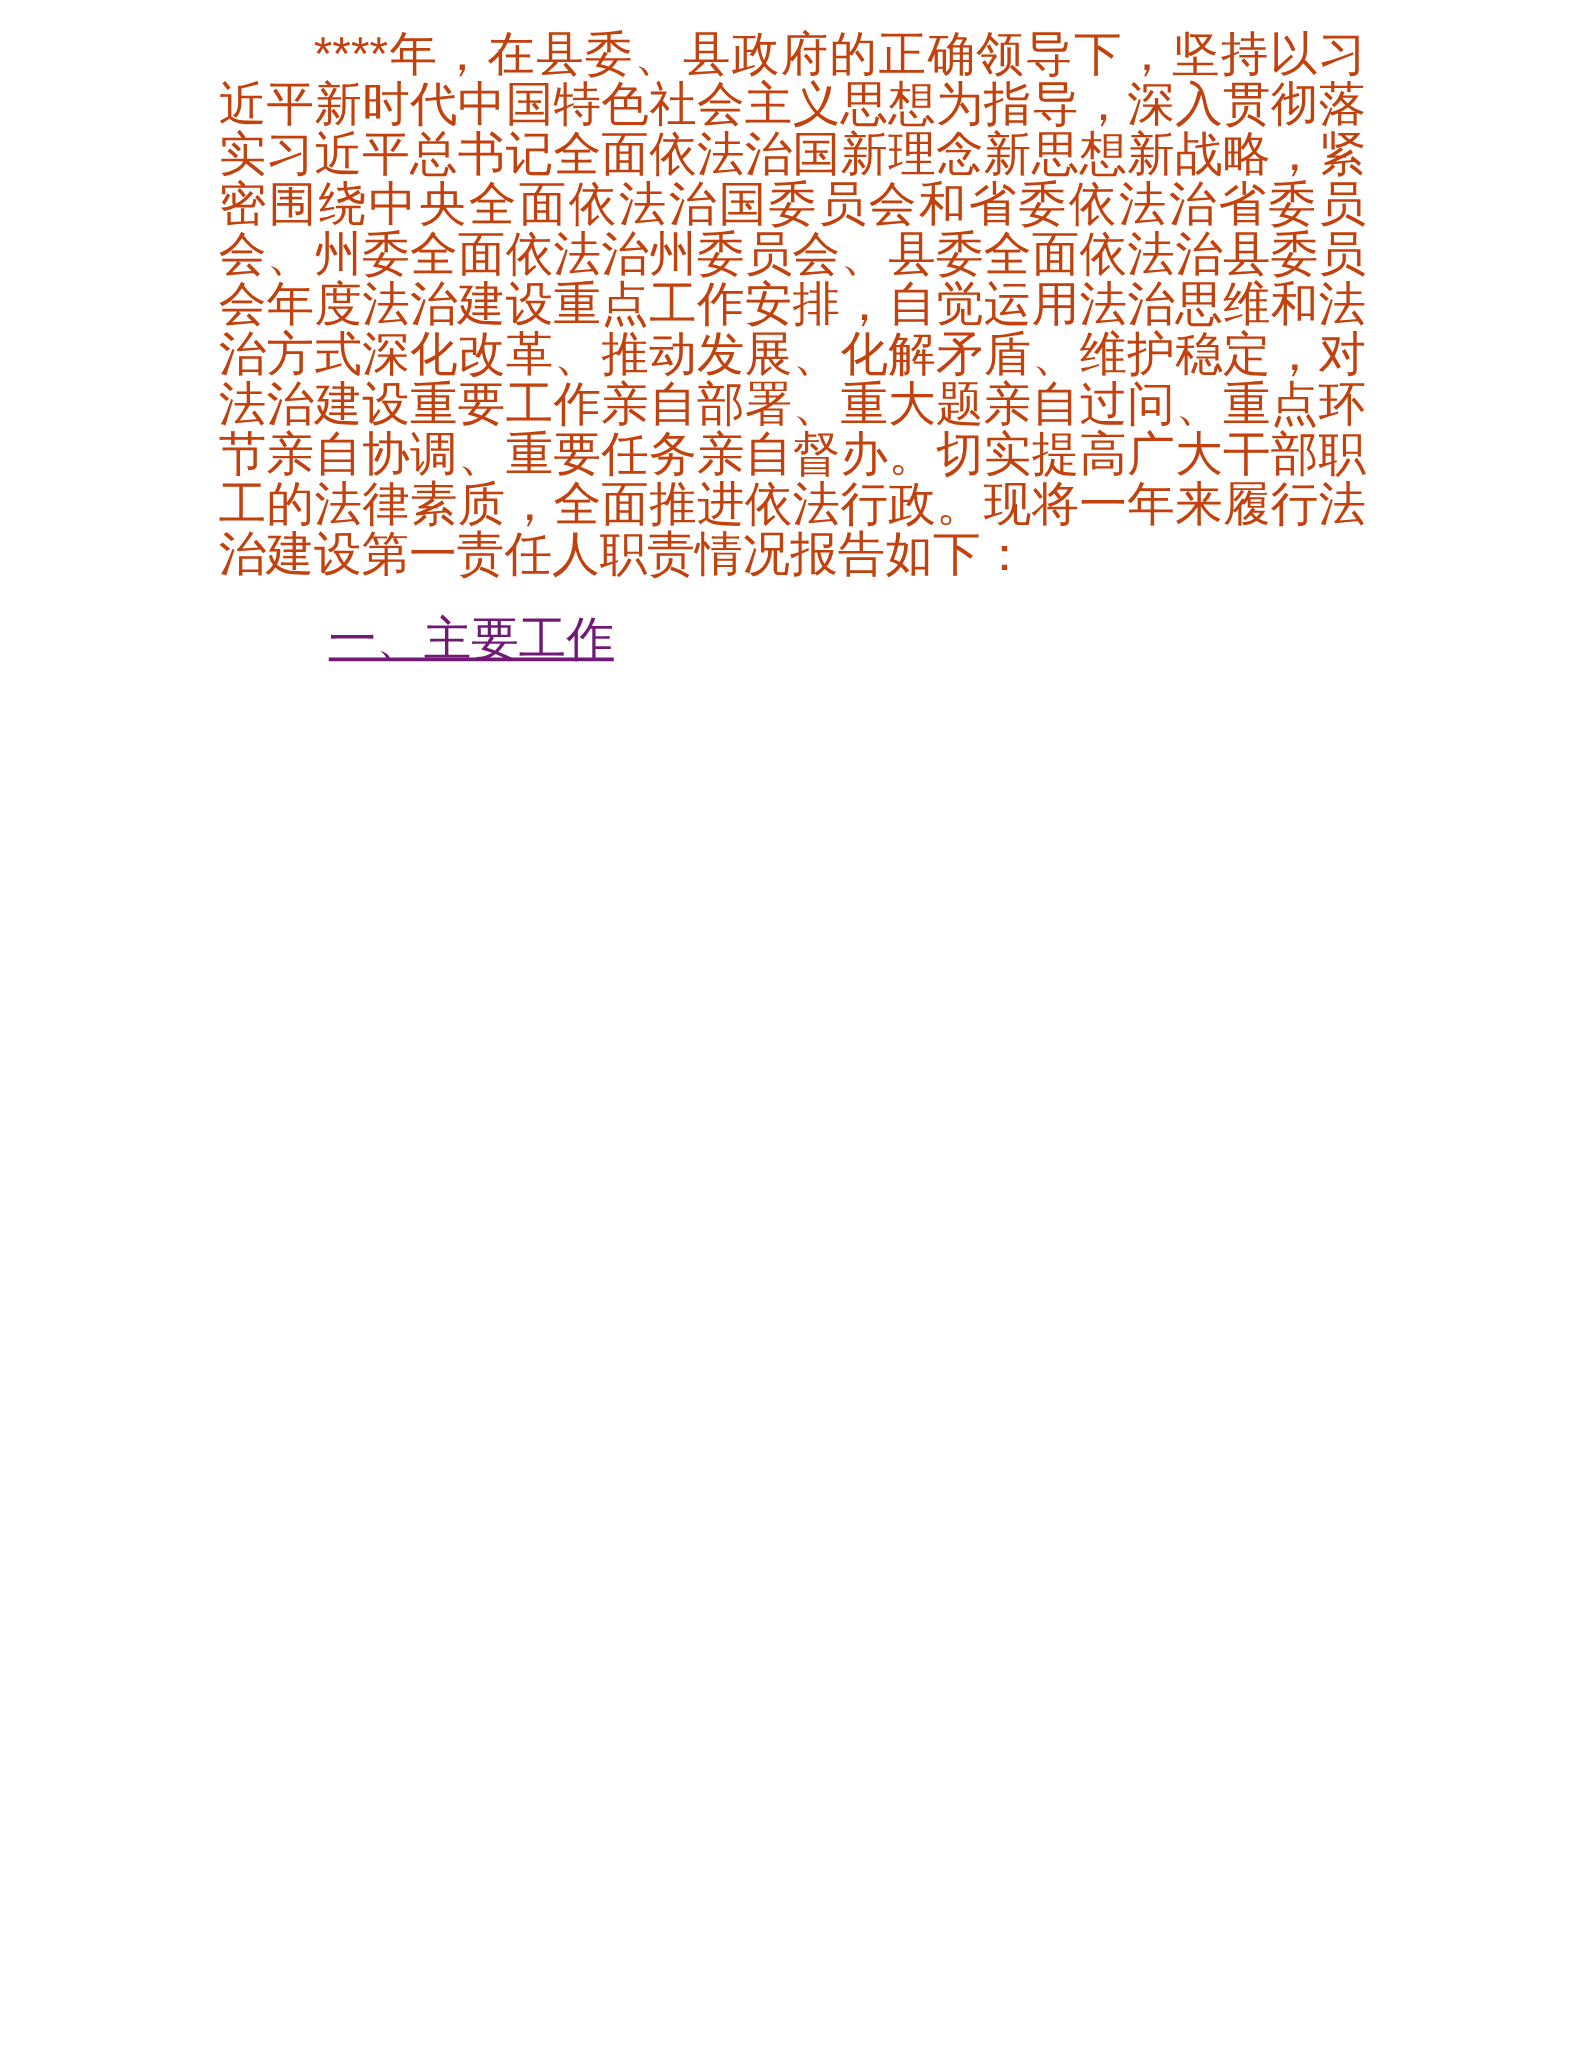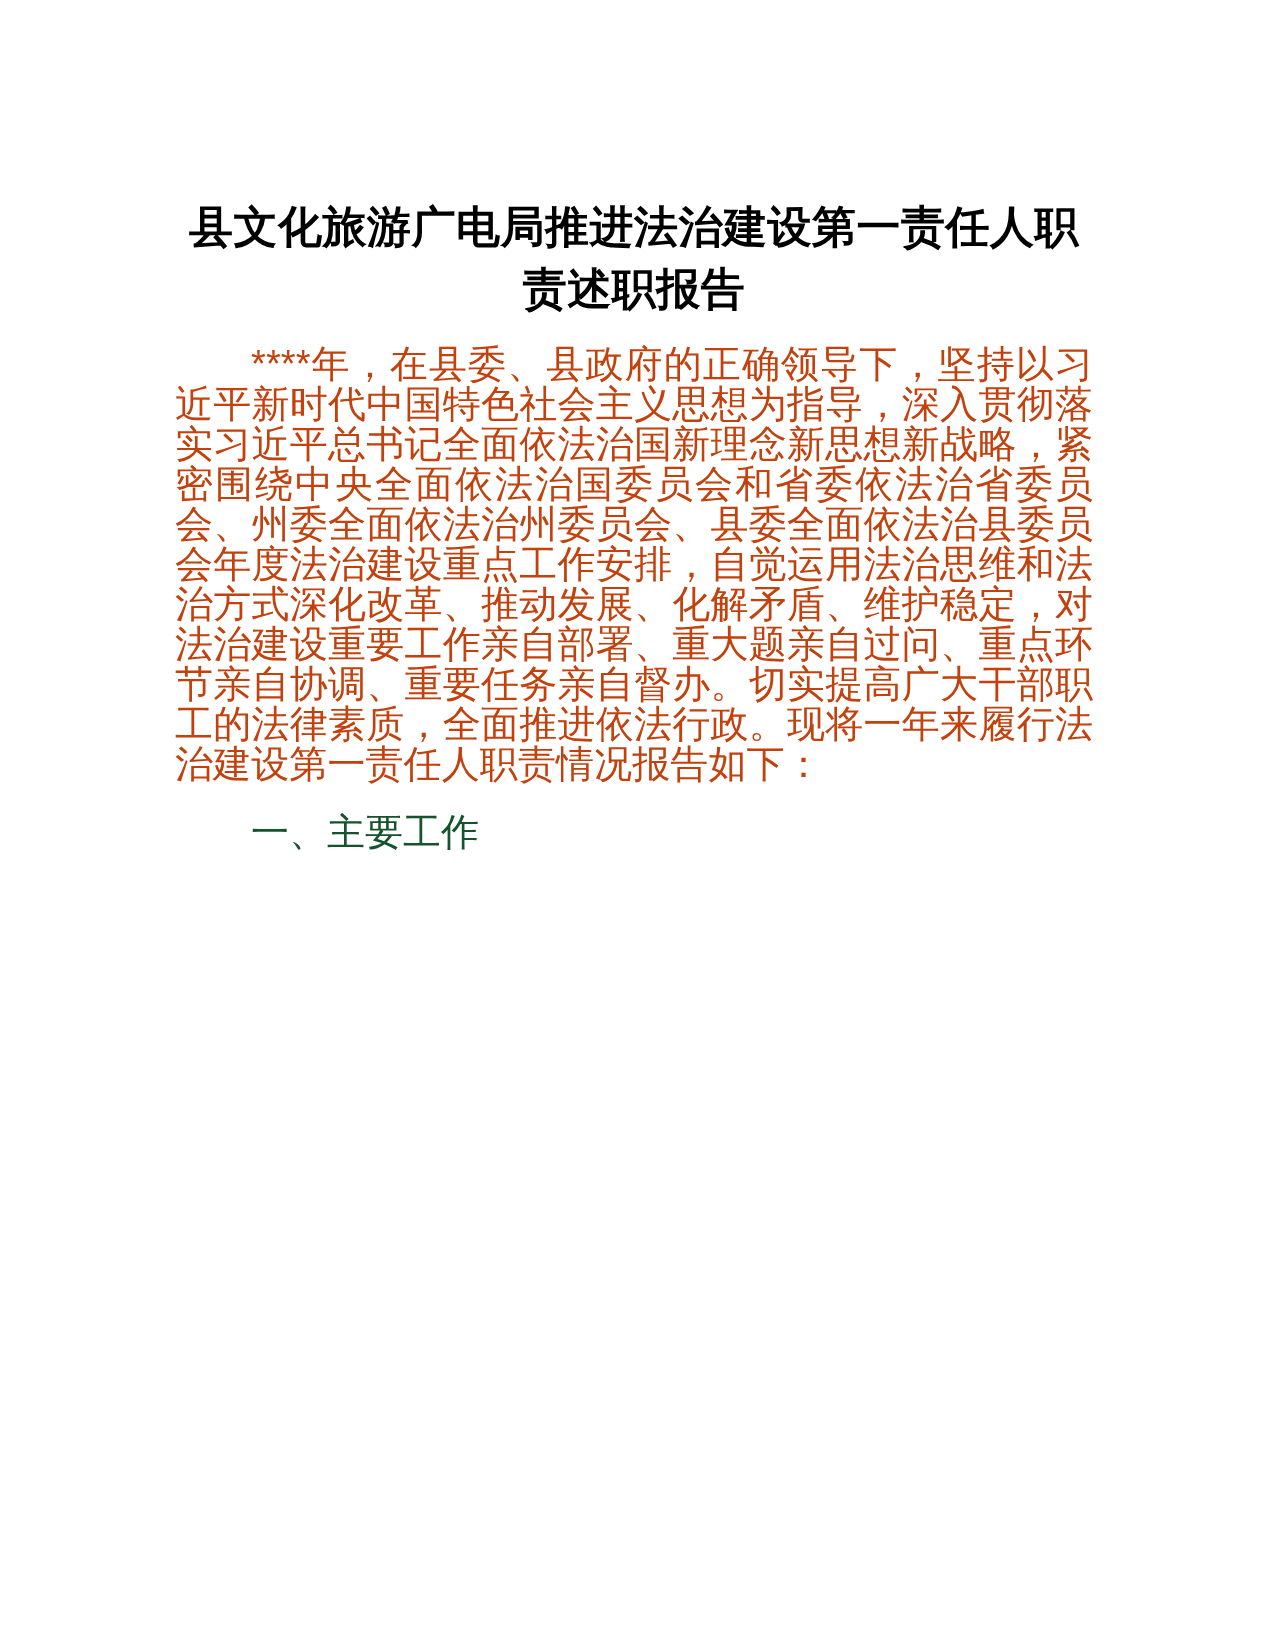--- a/index.html
+++ b/index.html
@@ -46,35 +46,35 @@
   .para-first {
     margin-top: 24px;
   }
   .indent {
     text-indent: 2em;
   }
   .section-head {
     font-size: 38px;
     line-height: 56.5px;
     text-indent: 2em;
-    margin: 0;
+    margin: 12px;
     margin-top: 20px;
-    color: #14532d;
+    color: #701a75;
+    text-decoration: underline;
   }
   .para-spaced {
     margin-top: 20px;
   }
 </style>
 </head>
 <body>
 
 <div class="page">
   <div class="content">
 
-    <h1 class="doc-title">县文化旅游广电局推进法治建设第一责任人职责述职报告</h1>
 
     <p class="body-para indent para-first">****年，在县委、县政府的正确领导下，坚持以习近平新时代中国特色社会主义思想为指导，深入贯彻落实习近平总书记全面依法治国新理念新思想新战略，紧密围绕中央全面依法治国委员会和省委依法治省委员会、州委全面依法治州委员会、县委全面依法治县委员会年度法治建设重点工作安排，自觉运用法治思维和法治方式深化改革、推动发展、化解矛盾、维护稳定，对法治建设重要工作亲自部署、重大题亲自过问、重点环节亲自协调、重要任务亲自督办。切实提高广大干部职工的法律素质，全面推进依法行政。现将一年来履行法治建设第一责任人职责情况报告如下：</p>
 
     <p class="section-head">一、主要工作</p>
 
 
   </div>
 </div>
 
 </body></html>

